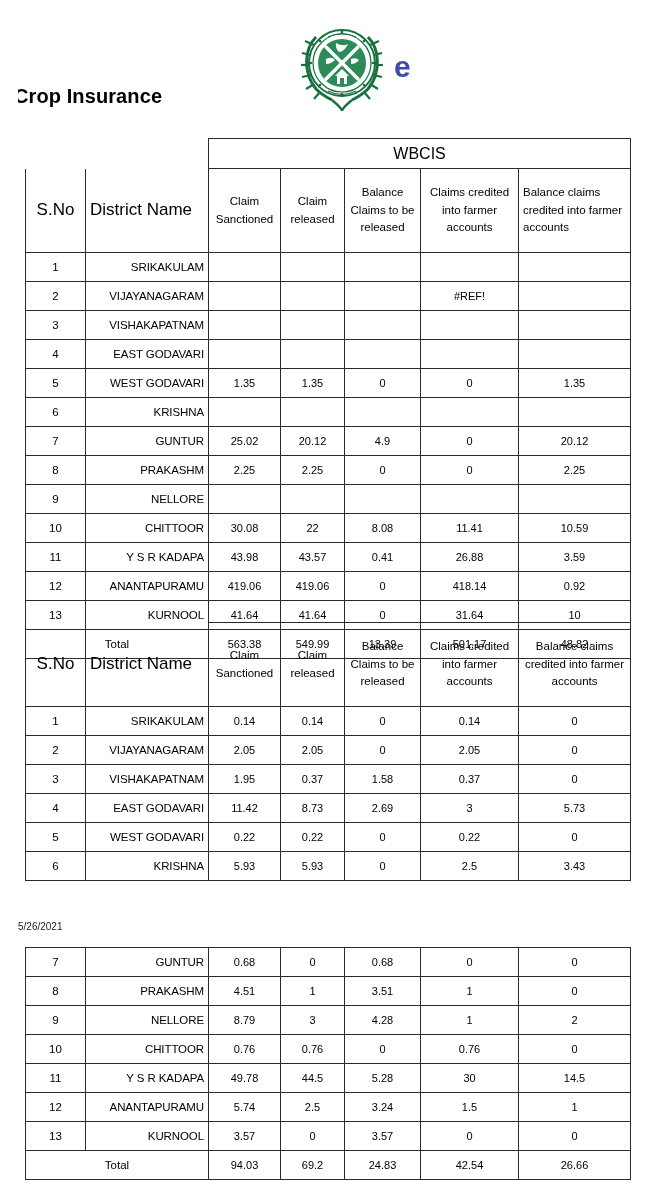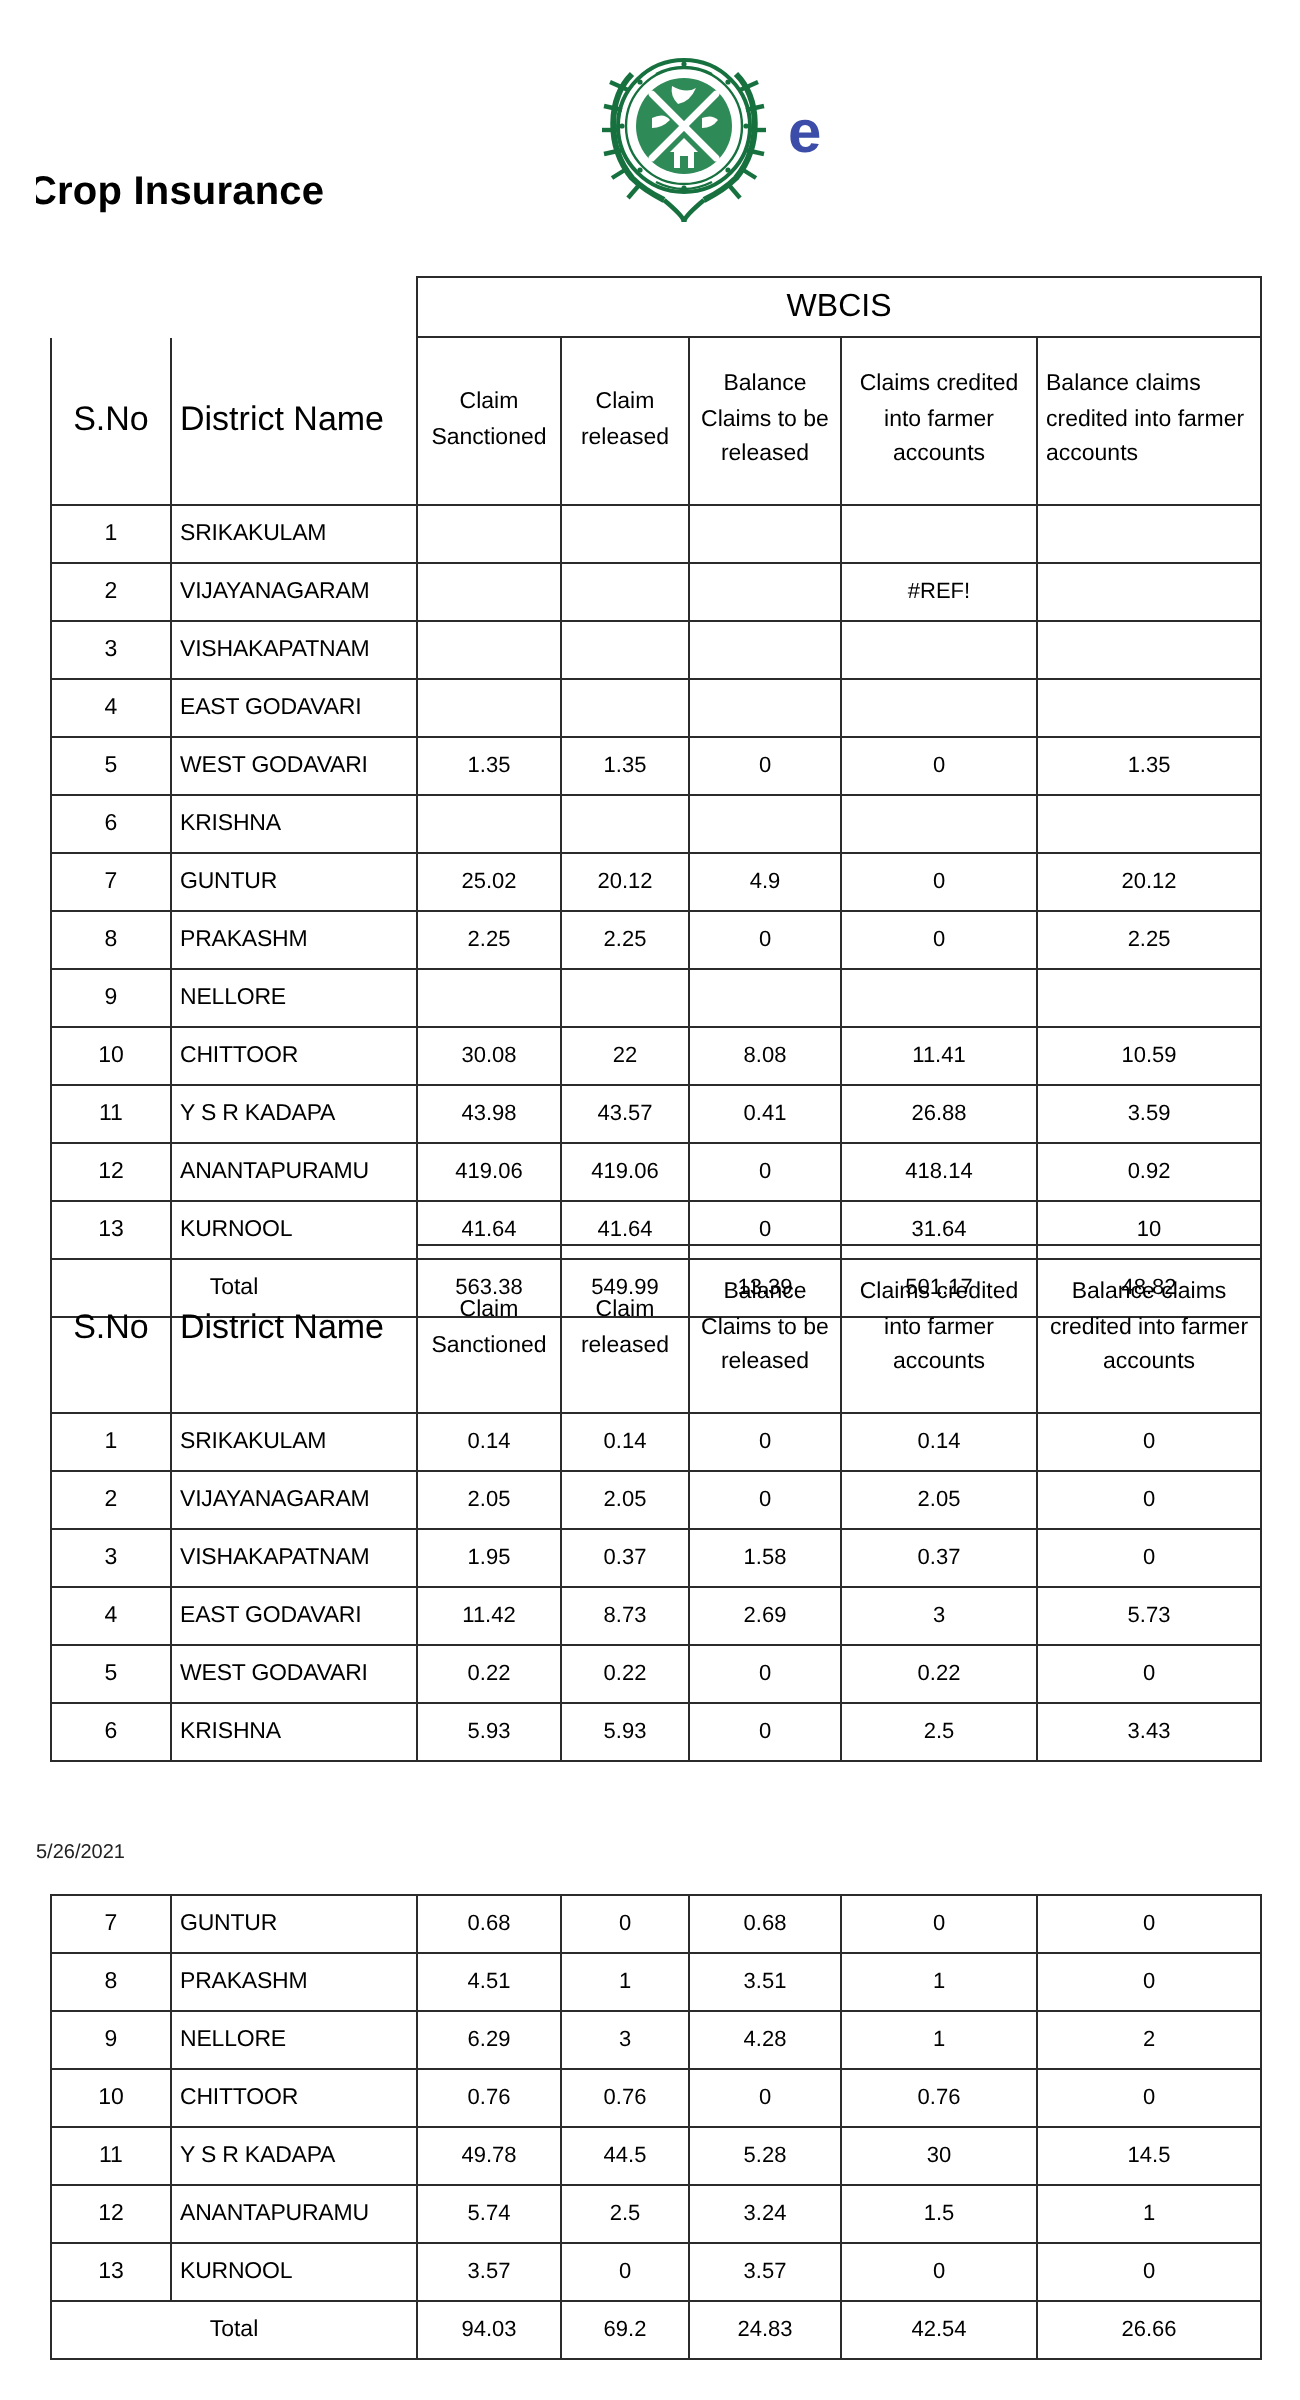--- a/index.html
+++ b/index.html
@@ -79,21 +79,21 @@
     text-align: center;
     font-size: 11.5px;
     line-height: 1.55;
     height: 84px;
   }
   .colhead.leftal { text-align: left; }
   .hd-bold { font-weight: 700; font-size: 17px; }
 
   tr.drow td { height: 29px; }
   td.sno { text-align: center; font-size: 11.5px; }
-  td.dist { text-align: left; font-weight: 700; font-size: 11.5px; letter-spacing: -0.1px; }
+  td.dist { text-align: right; font-weight: 700; font-size: 11.5px; letter-spacing: -0.1px; }
   td.num { text-align: center; font-size: 11px; }
   td.totlabel { text-align: center; font-weight: 700; font-size: 11.5px; }
   td.totnum { text-align: center; font-weight: 700; font-size: 11px; }
 
   
   .pagefoot {
     position: absolute;
     left: 18px;
     width: 614px;
     height: 18px;
@@ -454,21 +454,21 @@
             <td class="dist">PRAKASHM</td>
             <td class="num">4.51</td>
             <td class="num">1</td>
             <td class="num">3.51</td>
             <td class="num">1</td>
             <td class="num">0</td>
           </tr>
           <tr class="drow">
             <td class="sno">9</td>
             <td class="dist">NELLORE</td>
-            <td class="num">6.29</td>
+            <td class="num">8.79</td>
             <td class="num">3</td>
             <td class="num">4.28</td>
             <td class="num">1</td>
             <td class="num">2</td>
           </tr>
           <tr class="drow">
             <td class="sno">10</td>
             <td class="dist">CHITTOOR</td>
             <td class="num">0.76</td>
             <td class="num">0.76</td>

